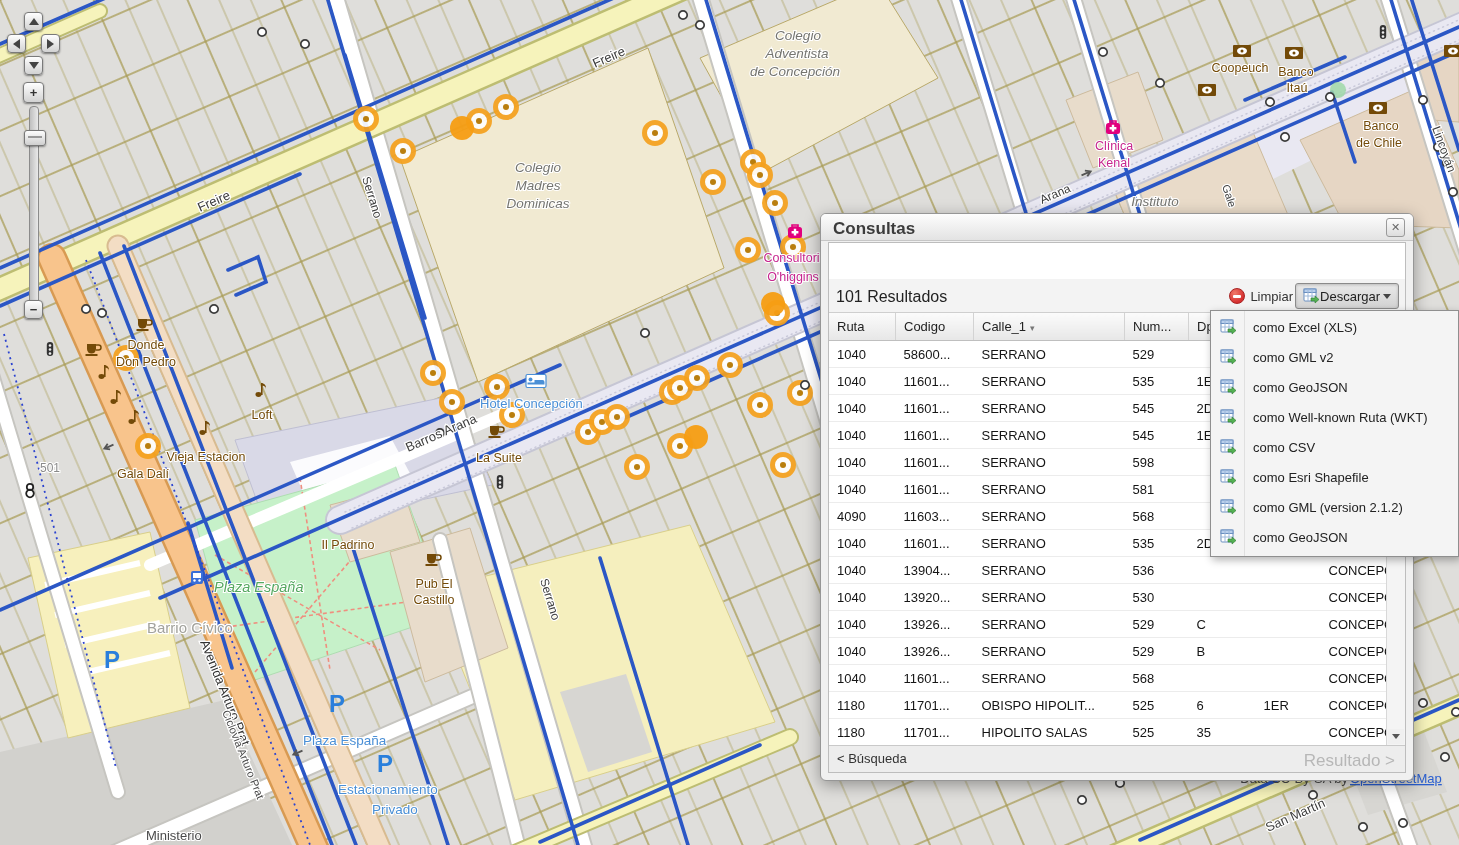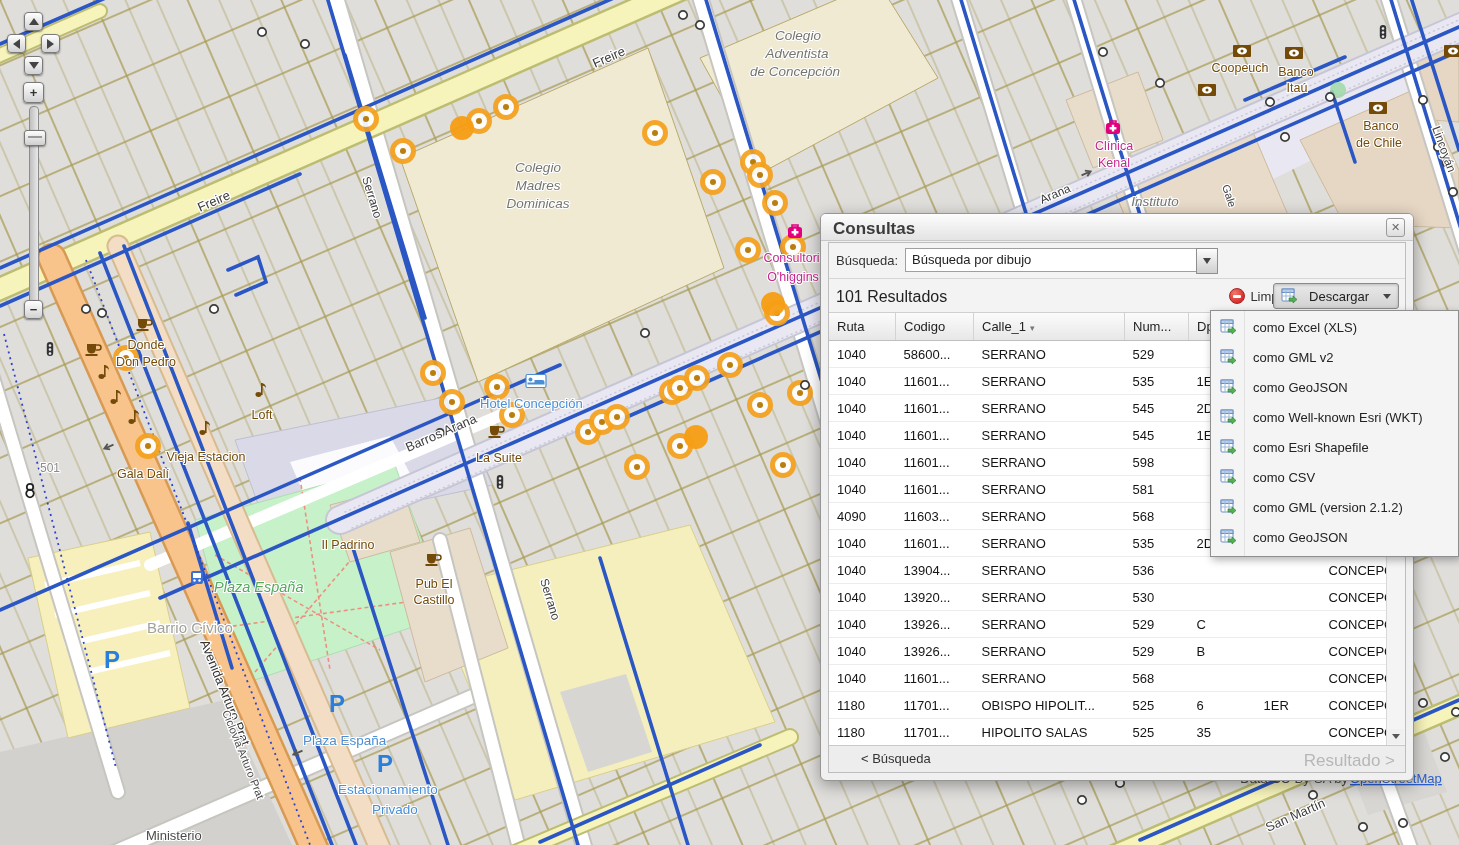--- a/index.html
+++ b/index.html
@@ -40,41 +40,41 @@
   #combotrigger{position:absolute;left:367px;top:5px;width:20px;height:24px;border:1px solid #8f8f8f;
          background:linear-gradient(#fcfcfc,#cfcfcf);display:flex;align-items:center;justify-content:center;cursor:pointer;}
   #combotrigger .tri.down{border-left-width:4px;border-right-width:4px;border-top-width:6px;}
   #toolbar{position:absolute;left:0;right:0;top:36px;height:33px;background:#f3f3f3;border-bottom:1px solid #cfcfcf;}
   #rescount{position:absolute;left:7px;top:9px;font-size:16px;color:#222;}
   #limpiar{position:absolute;right:112px;top:7px;height:20px;display:flex;align-items:center;gap:5px;cursor:pointer;}
   #limpiar .redball{width:14px;height:14px;border-radius:50%;background:radial-gradient(circle at 35% 30%,#f07a6a,#d52f2f 70%);
          border:1px solid #a82222;position:relative;}
   #limpiar .redball:after{content:"";position:absolute;left:3px;top:6px;width:8px;height:2.5px;background:#fff;border-radius:1px;}
   #limpiar .lbl{font-size:13px;color:#333;}
-  #descargar{position:absolute;right:6px;top:4px;height:24px;padding:0 7px;display:flex;align-items:center;gap:12px;
+  #descargar{position:absolute;right:6px;top:4px;height:24px;padding:0 7px;display:flex;align-items:center;gap:1px;
          border:1px solid #8a8a8a;border-radius:3px;background:linear-gradient(#e9e9e9,#d2d2d2);
          box-shadow:inset 0 1px 3px rgba(0,0,0,.2);cursor:pointer;}
   #descargar .lbl{font-size:13px;color:#222;}
   #descargar .tri.down{border-left-width:4px;border-right-width:4px;border-top-width:5px;margin-left:2px;}
 
   
   #grid{position:absolute;left:0;top:70px;width:557px;bottom:26px;overflow:hidden;background:#fff;}
   table{border-collapse:collapse;table-layout:fixed;width:557px;font-size:13px;color:#151515;}
   th,td{overflow:hidden;white-space:nowrap;text-align:left;padding:0 0 0 8px;height:26px;font-weight:normal;}
   thead th{height:27px;background:linear-gradient(#fbfbfb,#e7e7e7);border-right:1px solid #d3d3d3;
            border-bottom:1px solid #bfbfbf;color:#222;}
   tbody td{border-bottom:1px solid #ececec;}
   .c0{width:58px}.c1{width:69px}.c2{width:142px}.c3{width:55px}.c4{width:58px}.c5{width:56px}.c6{width:119px}
   .sort{font-size:9px;color:#777;margin-left:4px;}
   #vscroll{position:absolute;right:0;top:97px;width:18px;bottom:26px;background:#f4f4f4;border-left:1px solid #d8d8d8;}
   #vscroll .sbtn{position:absolute;left:1px;right:1px;bottom:2px;height:15px;background:#f0f0f0;
         display:flex;align-items:center;justify-content:center;cursor:pointer;}
   #vscroll .tri.down{border-left-width:4px;border-right-width:4px;border-top-width:5px;border-top-color:#555;}
   #footerbar{position:absolute;left:0;right:0;bottom:0;height:26px;background:#ededed;border-top:1px solid #c9c9c9;}
-  #back{position:absolute;left:8px;top:5px;font-size:13px;color:#333;cursor:pointer;margin-left:24px;}
+  #back{position:absolute;left:8px;top:5px;font-size:13px;color:#333;cursor:pointer;}
   #fwd{position:absolute;right:10px;top:5px;font-size:17px;color:#b7b7b7;cursor:default;}
 
   
   #dlmenu{position:absolute;left:1210px;top:310px;width:247px;height:244px;background:#f4f4f4;
           border:1px solid #8f8f8f;box-shadow:2px 3px 8px rgba(0,0,0,.3);z-index:20;padding-top:1px;}
   #dlmenu:before{content:"";position:absolute;left:33px;top:0;bottom:0;border-left:1px solid #e0e0e0;}
   .menu-item{position:relative;height:30px;display:flex;align-items:center;cursor:pointer;}
   .mi-icon{width:16px;height:16px;margin:0 10px 0 9px;flex:none;}
   .mi-label{font-size:13px;color:#222;margin-left:7px;}
 </style>
@@ -424,27 +424,20 @@
 
   
   <div id="consultas">
     <div id="titlebar">
       <span id="title">Consultas</span>
       <div id="closebtn">
           <span>✕</span>
         </div>
     </div>
     <div id="panelbody">
-      <div id="searchrow">
-        <span id="searchlabel">Búsqueda:</span>
-        <div id="combo">Búsqueda por dibujo</div>
-        <div id="combotrigger">
-            <span class="tri down"></span>
-          </div>
-      </div>
       <div id="toolbar">
         <span id="rescount">101 Resultados</span>
         <div id="limpiar">
           <span class="redball"></span>
           <span class="lbl">Limpiar</span>
         </div>
         <div id="descargar">
           <span class="mi-icon" style="margin:0">
             <svg viewBox="0 0 16 16" width="16" height="16">
                 <rect x="1" y="1" width="12" height="12" rx="1" fill="#fff" stroke="#6a8fc0"></rect>
@@ -659,47 +652,47 @@
           </svg></span>
         <span class="mi-label">como GeoJSON</span>
       </div>
       <div class="menu-item">
         <span class="mi-icon"><svg viewBox="0 0 16 16" width="16" height="16">
             <rect x="1" y="1" width="12" height="12" rx="1" fill="#fff" stroke="#6a8fc0"></rect>
             <rect x="1" y="1" width="12" height="3.5" fill="#b9cfec" stroke="#6a8fc0"></rect>
             <path d="M5 1v12M9 1v12M1 8h12" stroke="#9db8da" fill="none"></path>
             <path d="M8 10h4V8l4 3.5L12 15v-2H8z" fill="#54b054" stroke="#2e7d2e" stroke-width=".6"></path>
           </svg></span>
-        <span class="mi-label">como Well-known Esri (WKT)</span>
+        <span class="mi-label">como Well-known Ruta (WKT)</span>
+      </div>
+      <div class="menu-item">
+        <span class="mi-icon"><svg viewBox="0 0 16 16" width="16" height="16">
+            <rect x="1" y="1" width="12" height="12" rx="1" fill="#fff" stroke="#6a8fc0"></rect>
+            <rect x="1" y="1" width="12" height="3.5" fill="#b9cfec" stroke="#6a8fc0"></rect>
+            <path d="M5 1v12M9 1v12M1 8h12" stroke="#9db8da" fill="none"></path>
+            <path d="M8 10h4V8l4 3.5L12 15v-2H8z" fill="#54b054" stroke="#2e7d2e" stroke-width=".6"></path>
+          </svg></span>
+        <span class="mi-label">como CSV</span>
       </div>
       <div class="menu-item">
         <span class="mi-icon"><svg viewBox="0 0 16 16" width="16" height="16">
             <rect x="1" y="1" width="12" height="12" rx="1" fill="#fff" stroke="#6a8fc0"></rect>
             <rect x="1" y="1" width="12" height="3.5" fill="#b9cfec" stroke="#6a8fc0"></rect>
             <path d="M5 1v12M9 1v12M1 8h12" stroke="#9db8da" fill="none"></path>
             <path d="M8 10h4V8l4 3.5L12 15v-2H8z" fill="#54b054" stroke="#2e7d2e" stroke-width=".6"></path>
           </svg></span>
         <span class="mi-label">como Esri Shapefile</span>
       </div>
       <div class="menu-item">
         <span class="mi-icon"><svg viewBox="0 0 16 16" width="16" height="16">
             <rect x="1" y="1" width="12" height="12" rx="1" fill="#fff" stroke="#6a8fc0"></rect>
             <rect x="1" y="1" width="12" height="3.5" fill="#b9cfec" stroke="#6a8fc0"></rect>
             <path d="M5 1v12M9 1v12M1 8h12" stroke="#9db8da" fill="none"></path>
             <path d="M8 10h4V8l4 3.5L12 15v-2H8z" fill="#54b054" stroke="#2e7d2e" stroke-width=".6"></path>
           </svg></span>
-        <span class="mi-label">como CSV</span>
-      </div>
-      <div class="menu-item">
-        <span class="mi-icon"><svg viewBox="0 0 16 16" width="16" height="16">
-            <rect x="1" y="1" width="12" height="12" rx="1" fill="#fff" stroke="#6a8fc0"></rect>
-            <rect x="1" y="1" width="12" height="3.5" fill="#b9cfec" stroke="#6a8fc0"></rect>
-            <path d="M5 1v12M9 1v12M1 8h12" stroke="#9db8da" fill="none"></path>
-            <path d="M8 10h4V8l4 3.5L12 15v-2H8z" fill="#54b054" stroke="#2e7d2e" stroke-width=".6"></path>
-          </svg></span>
         <span class="mi-label">como GML (version 2.1.2)</span>
       </div>
       <div class="menu-item">
         <span class="mi-icon"><svg viewBox="0 0 16 16" width="16" height="16">
             <rect x="1" y="1" width="12" height="12" rx="1" fill="#fff" stroke="#6a8fc0"></rect>
             <rect x="1" y="1" width="12" height="3.5" fill="#b9cfec" stroke="#6a8fc0"></rect>
             <path d="M5 1v12M9 1v12M1 8h12" stroke="#9db8da" fill="none"></path>
             <path d="M8 10h4V8l4 3.5L12 15v-2H8z" fill="#54b054" stroke="#2e7d2e" stroke-width=".6"></path>
           </svg></span>
         <span class="mi-label">como GeoJSON</span>

